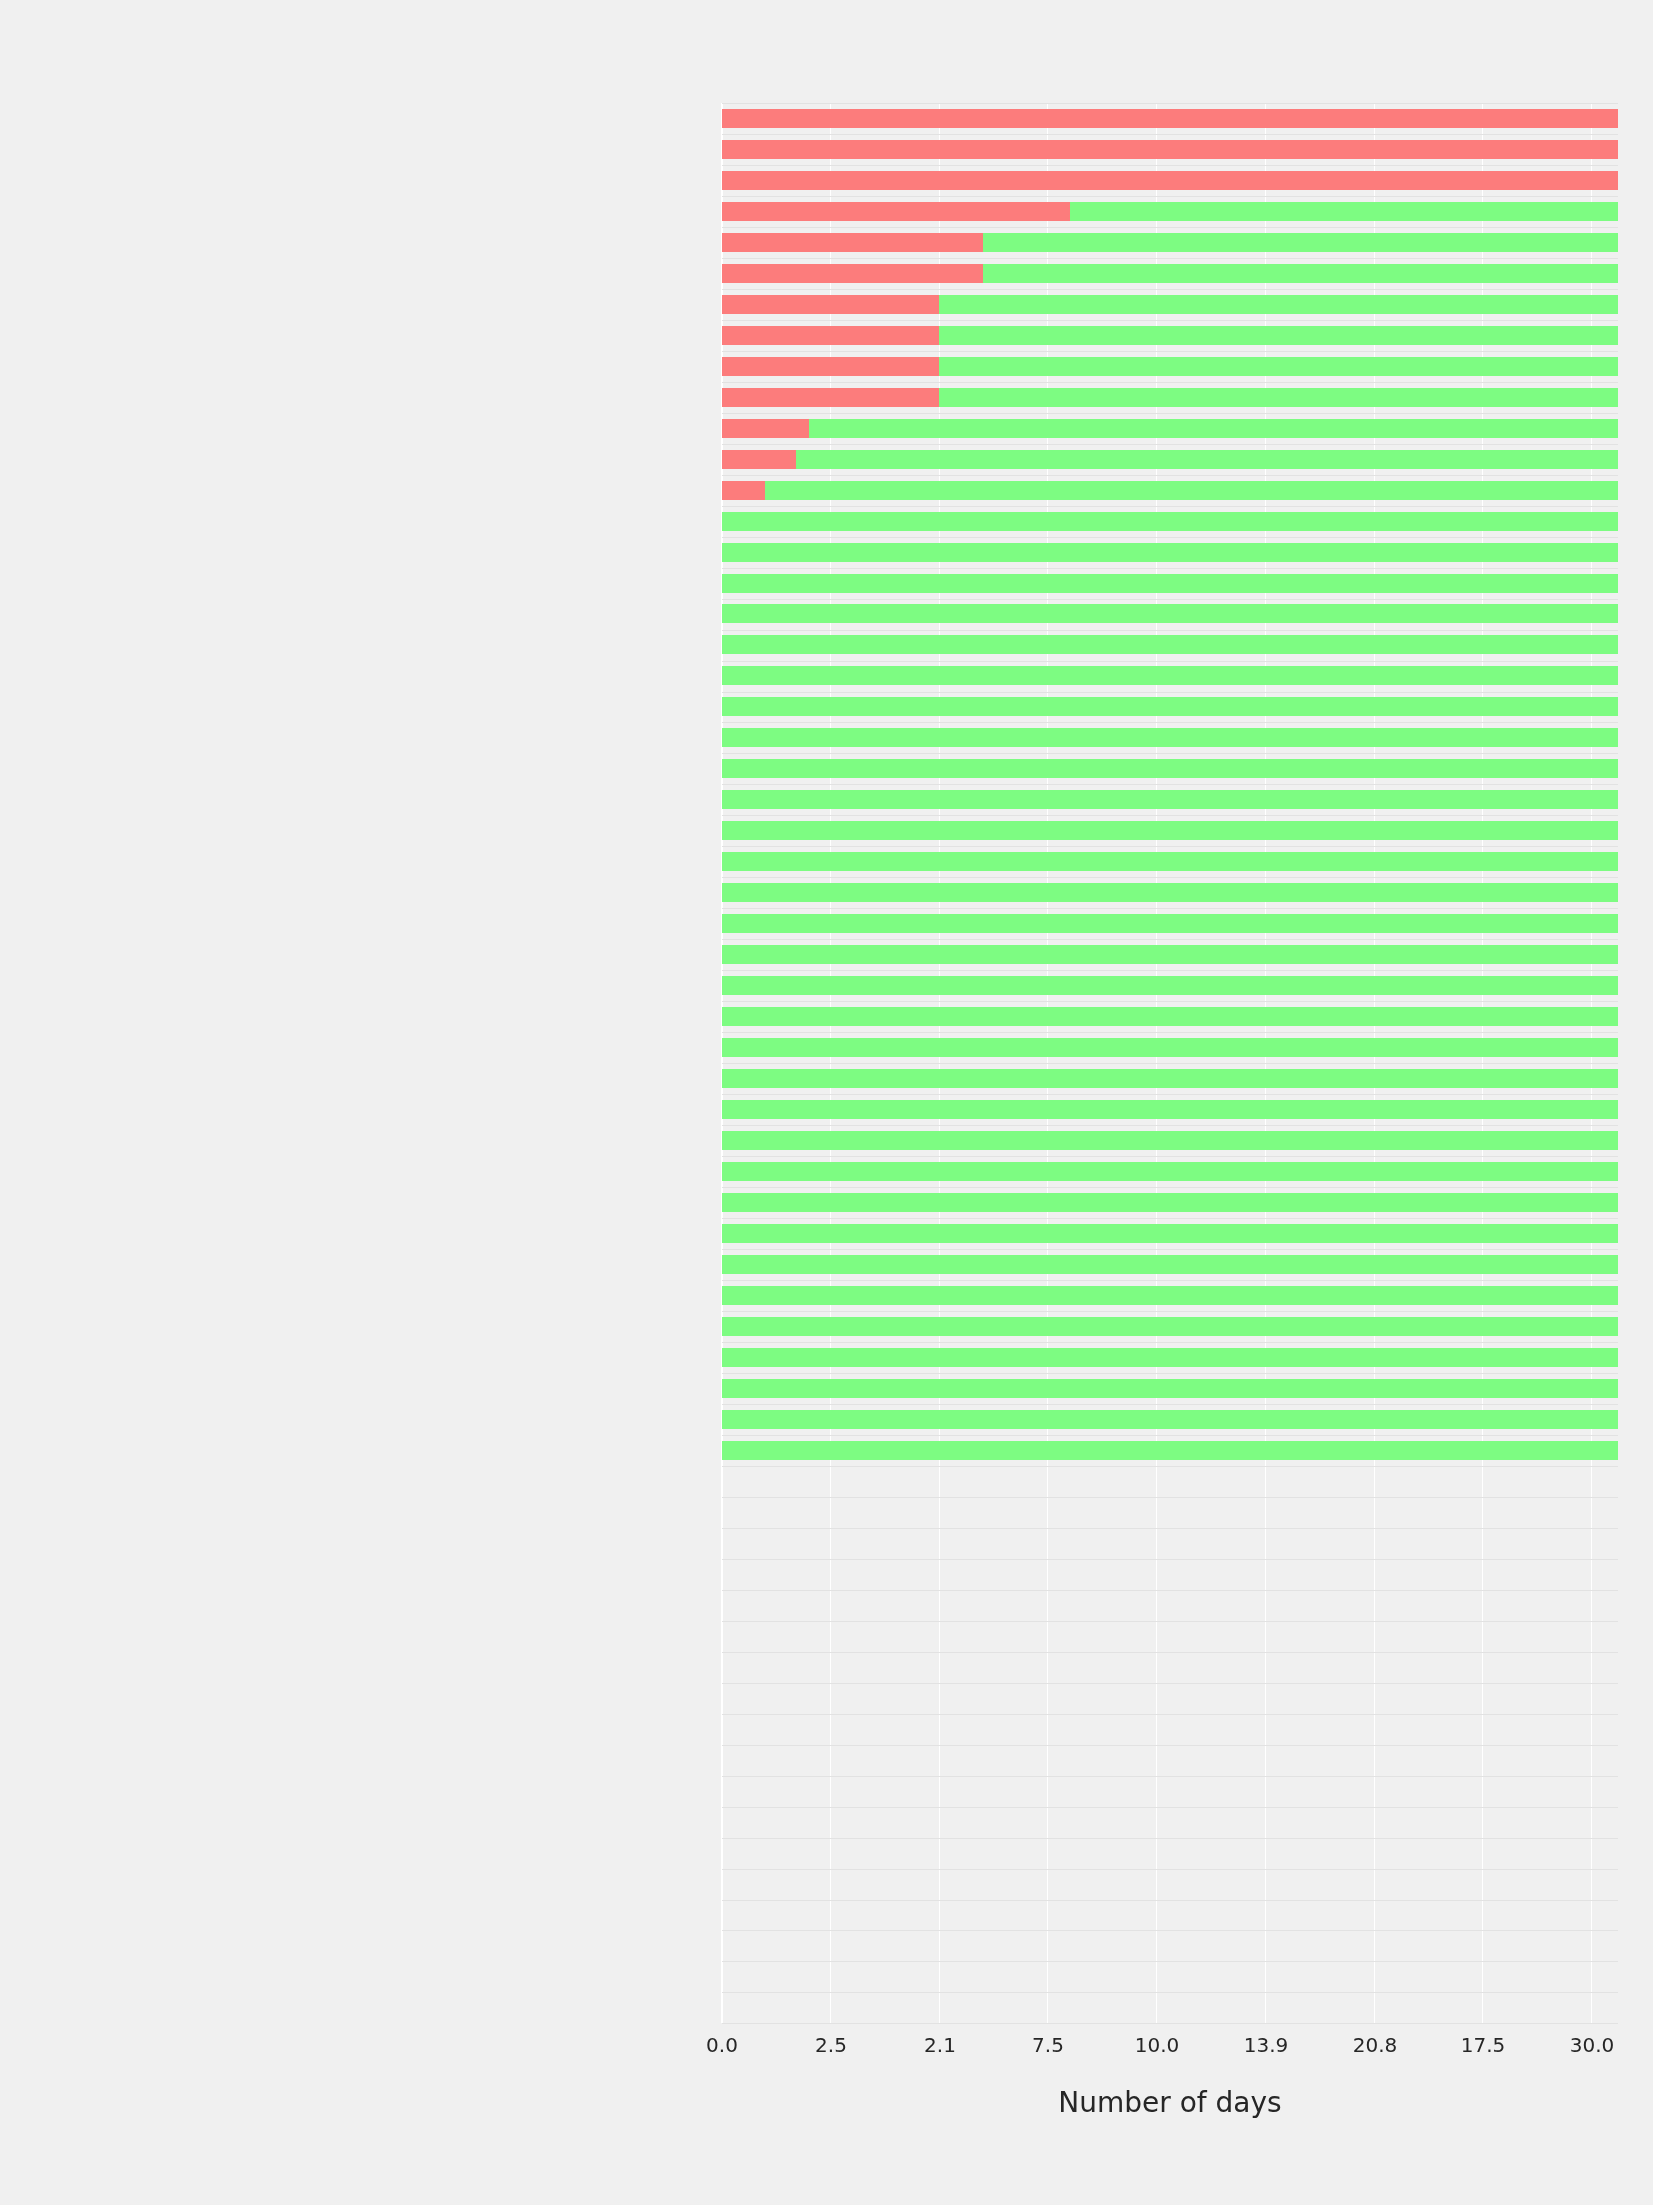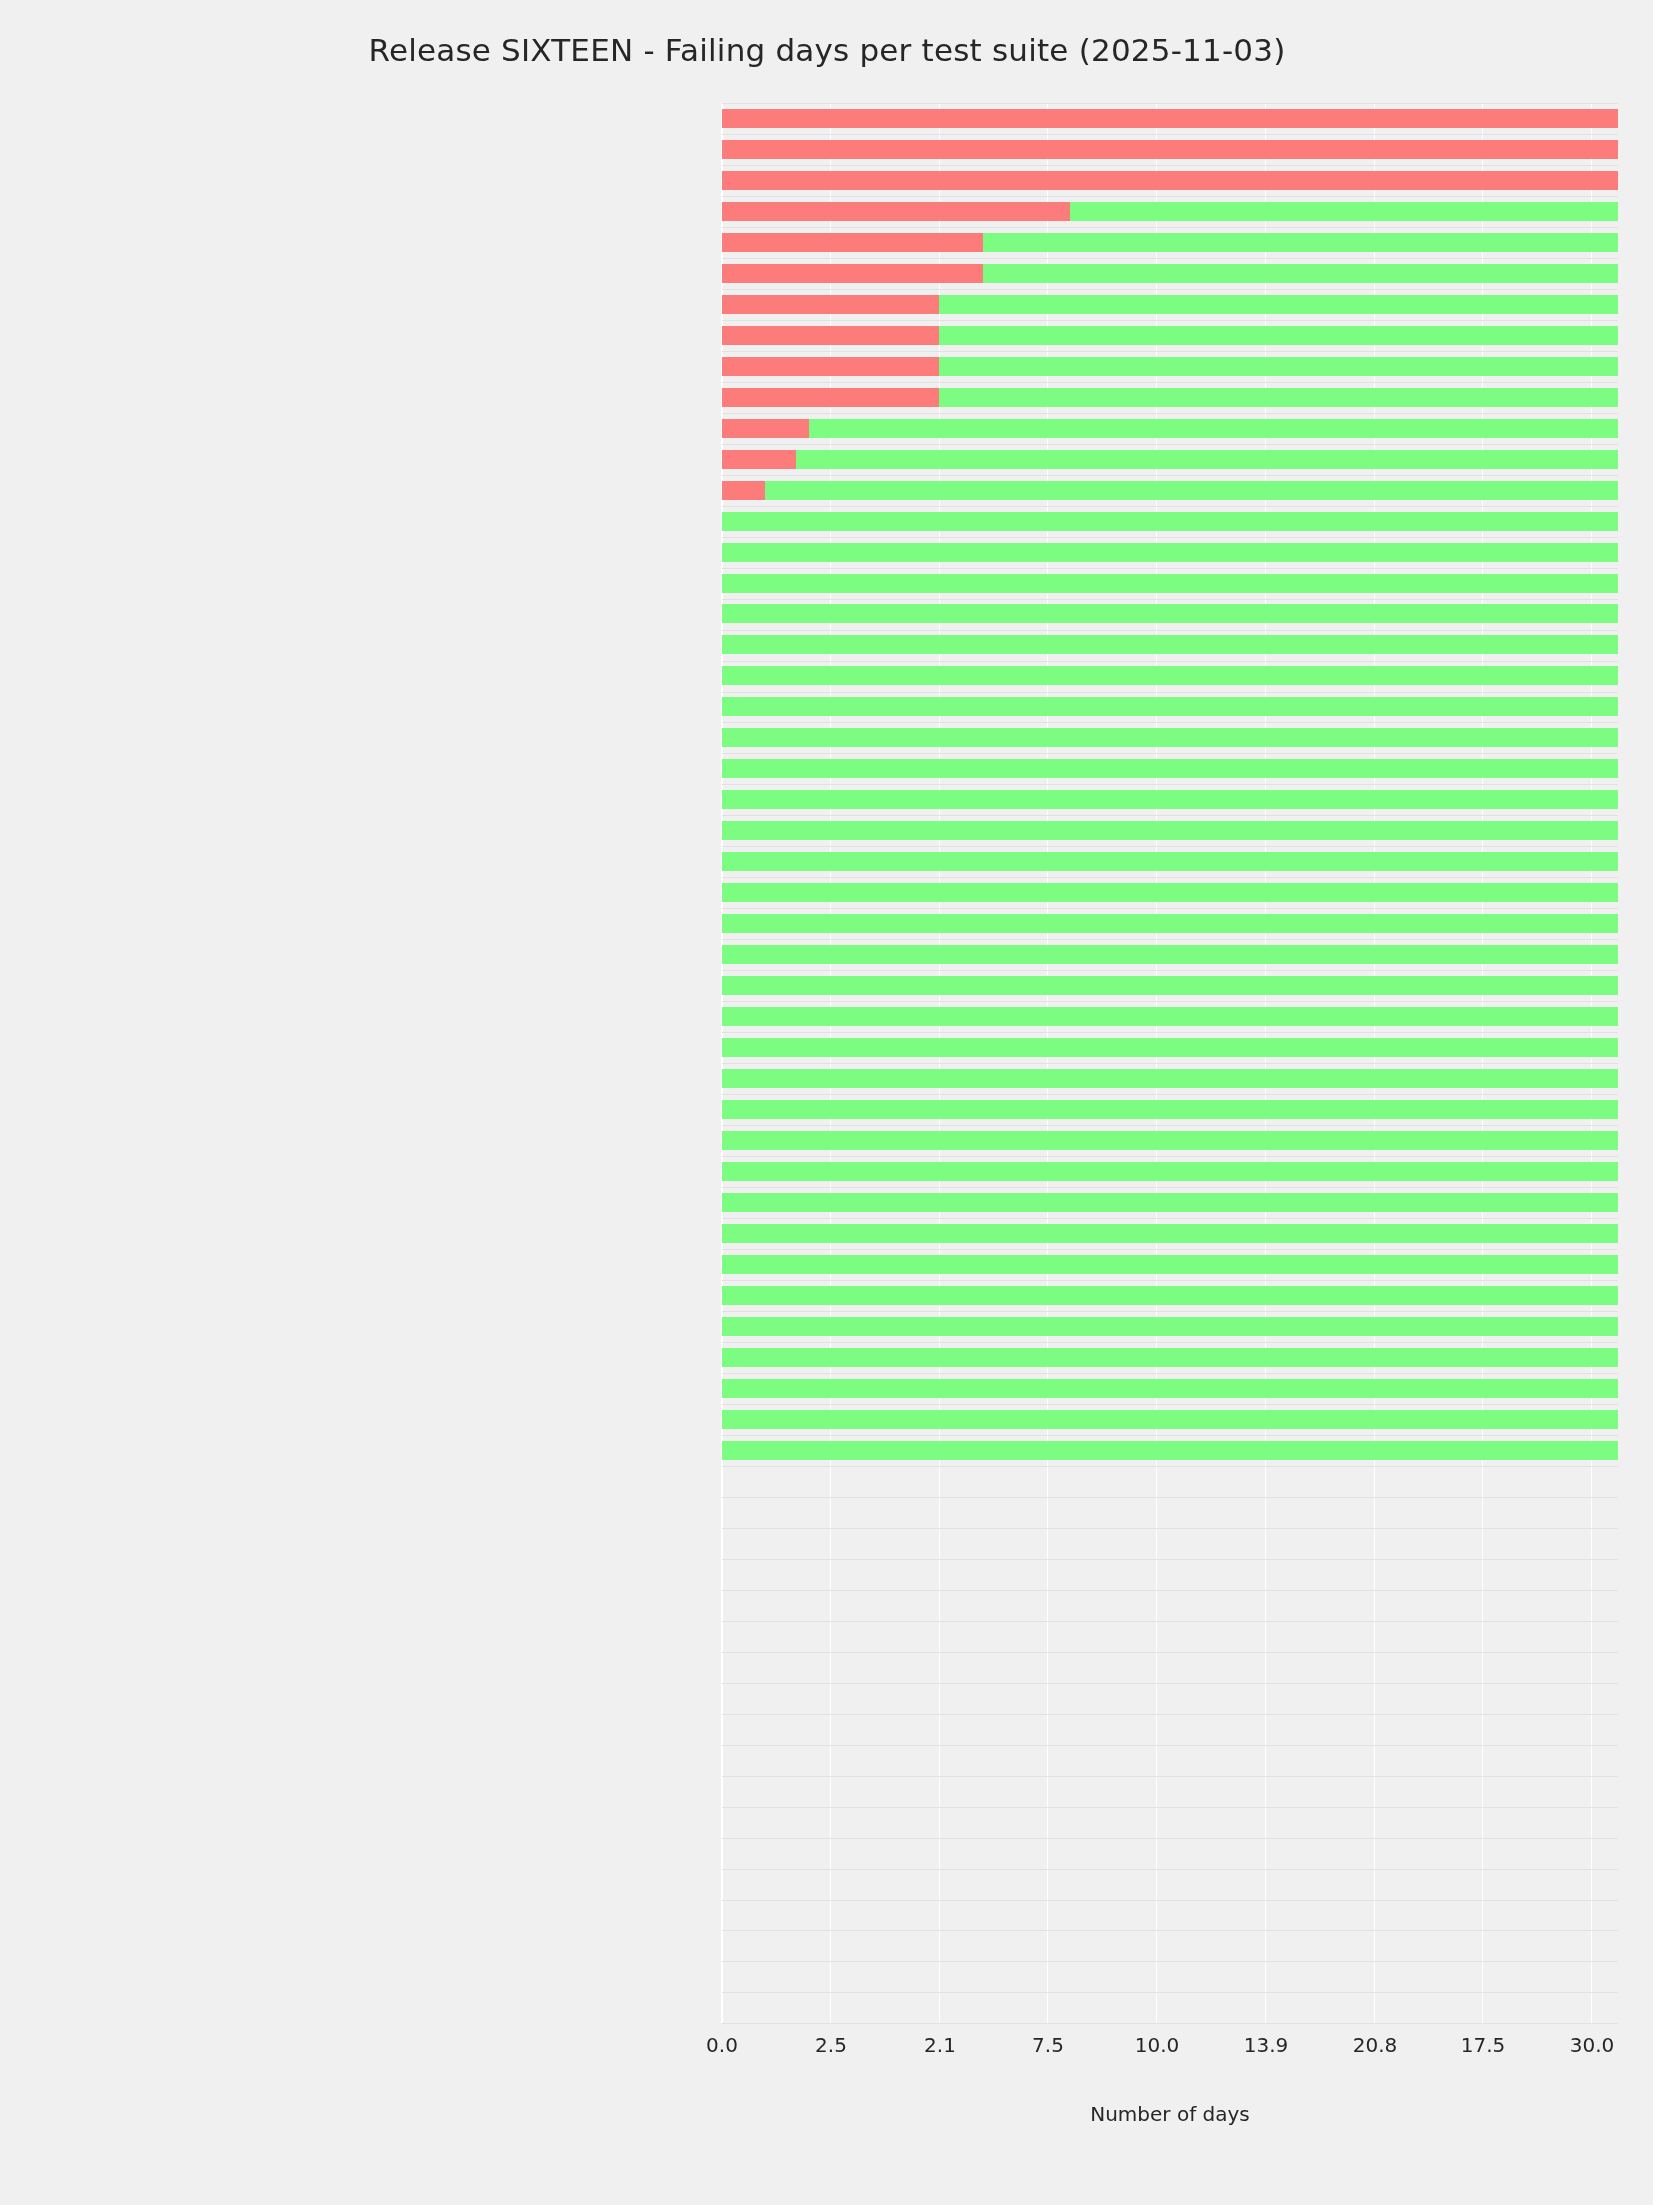--- a/index.html
+++ b/index.html
@@ -81,31 +81,29 @@
     text-align: center;
     transform: translateX(-50%);
     white-space: nowrap;
   }
   #xaxis-label {
     position: absolute;
     top: 2086px;
     left: 722px;
     width: 896px;
     text-align: center;
-    font-size: 20px;
+    font-size: 28px;
     color: #262626;
-    margin-top: 16px;
   }
 </style>
 </head>
 <body>
 
 <div id="root">
 
-  <div id="chart-title">Release SIXTEEN - Failing days per test suite (2025-11-03)</div>
 
   <div id="plot">
       <div class="gridline-v" style="left: -0.7px;"></div>
       <div class="gridline-v" style="left: 108px;"></div>
       <div class="gridline-v" style="left: 217px;"></div>
       <div class="gridline-v" style="left: 325px;"></div>
       <div class="gridline-v" style="left: 434px;"></div>
       <div class="gridline-v" style="left: 543px;"></div>
       <div class="gridline-v" style="left: 652px;"></div>
       <div class="gridline-v" style="left: 760px;"></div>

